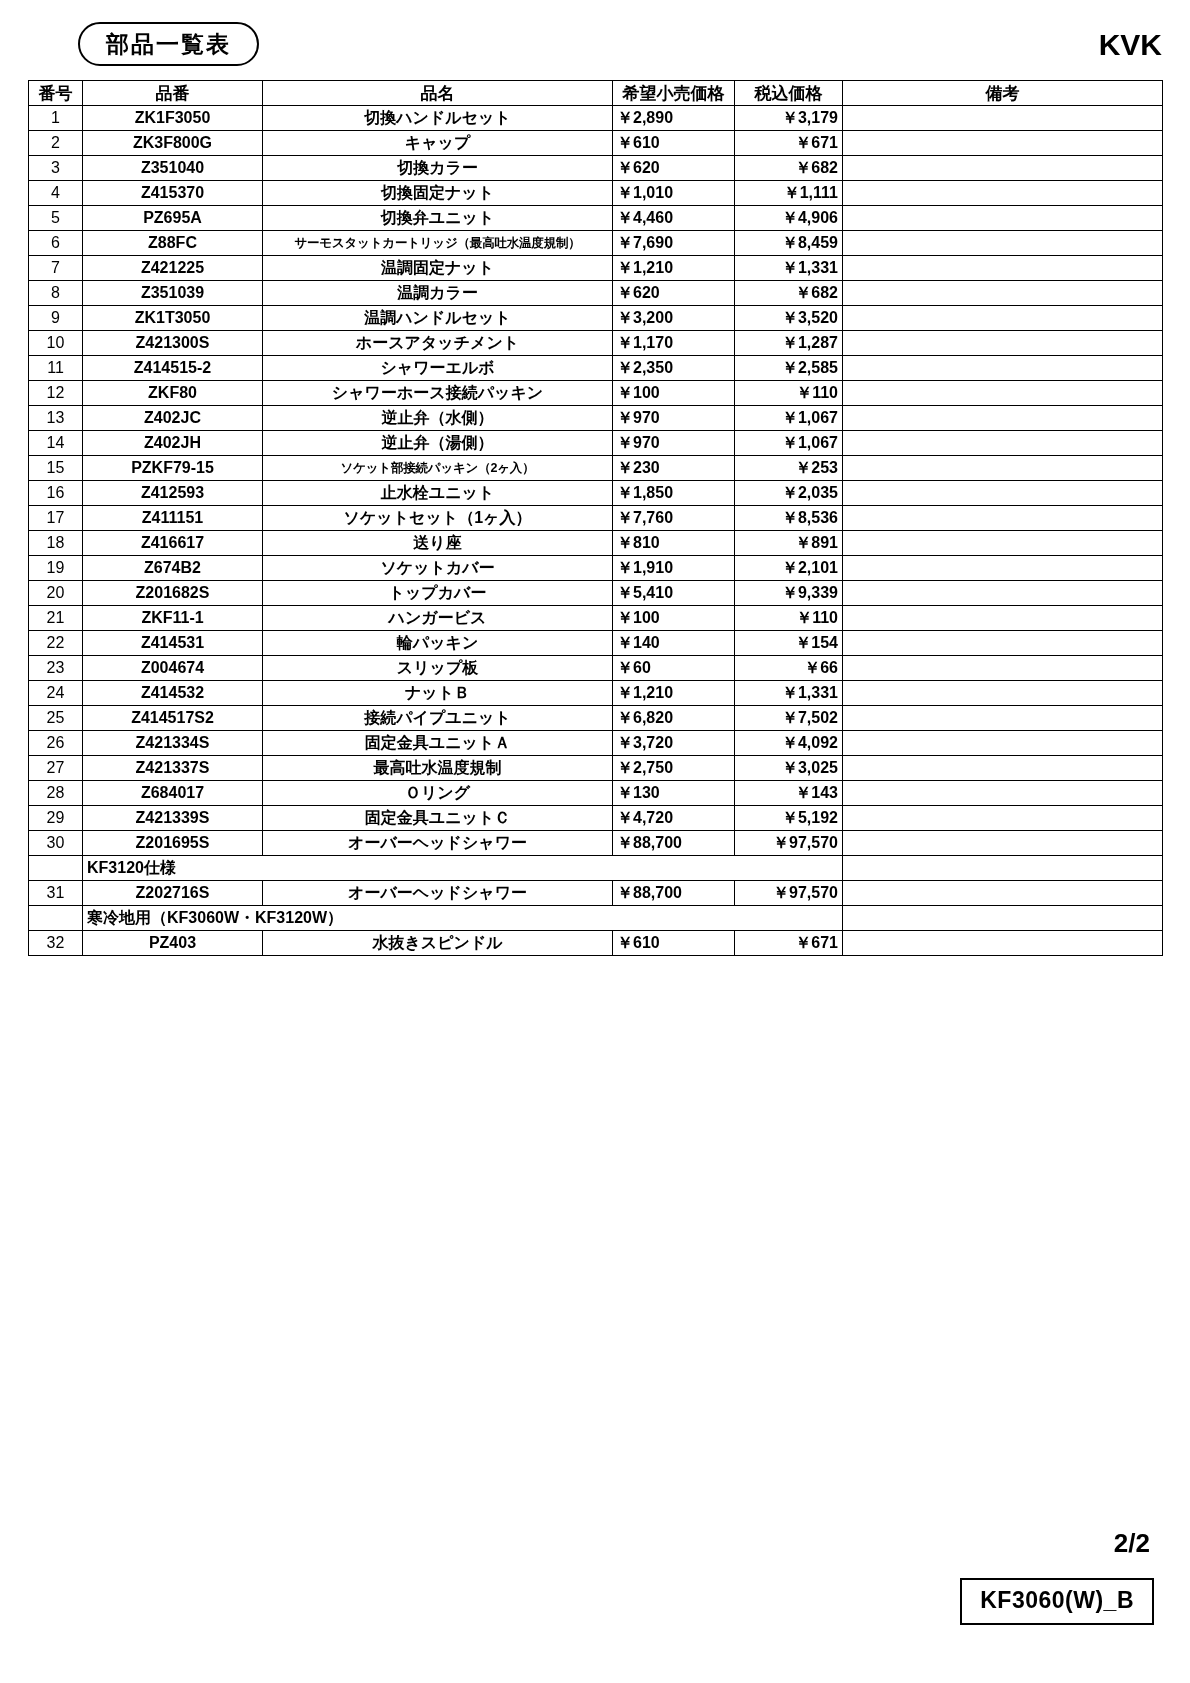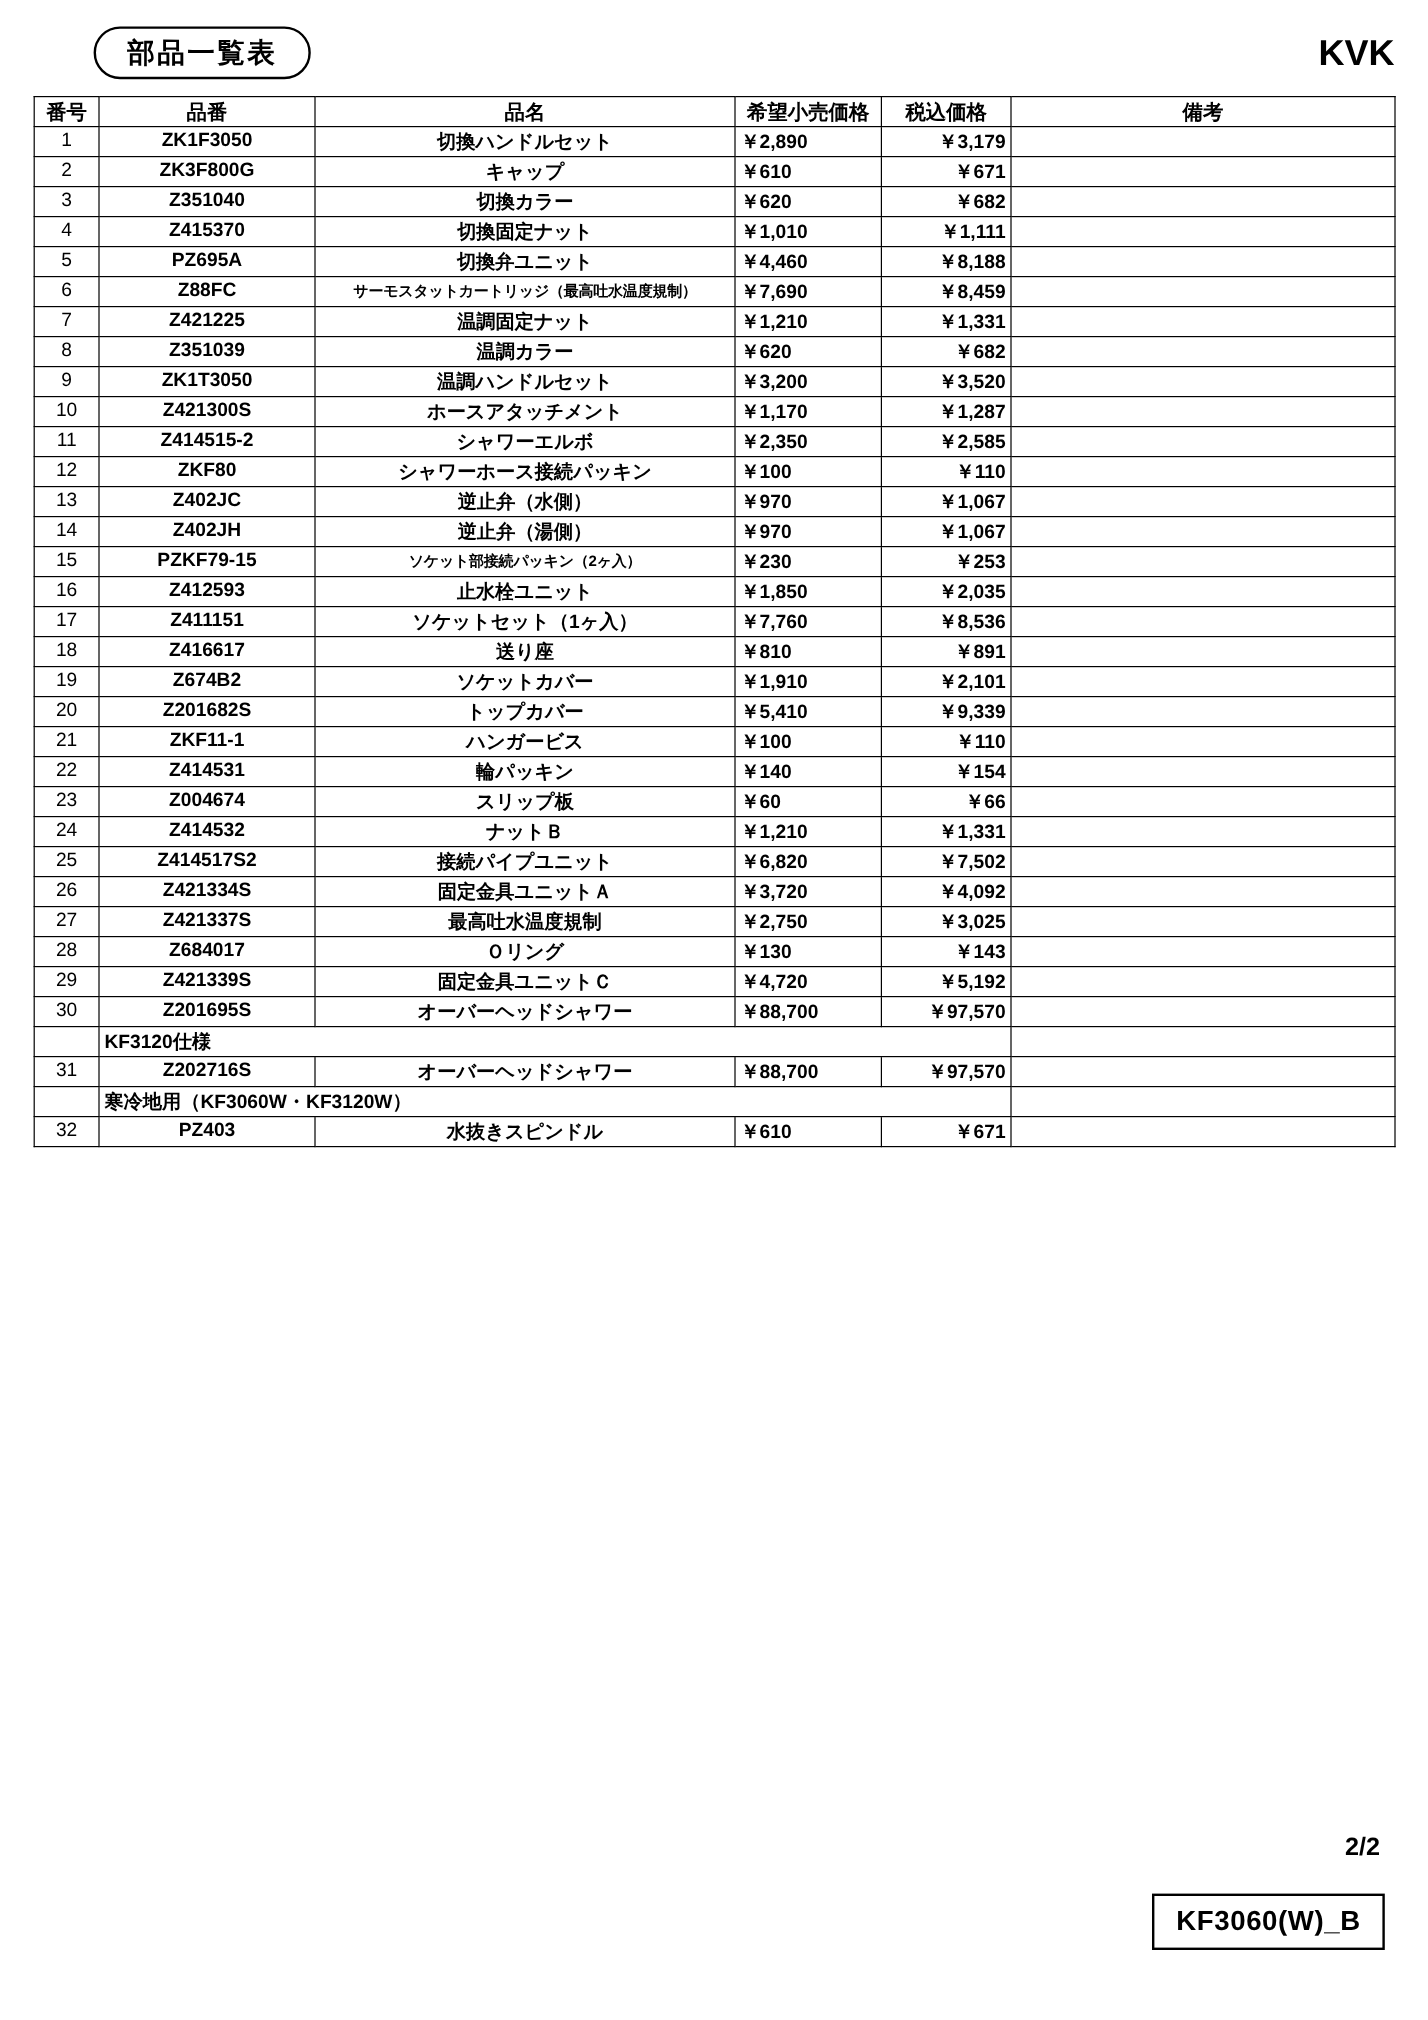--- a/index.html
+++ b/index.html
@@ -94,21 +94,21 @@
   td.sub {
     text-align: left;
     padding-left: 20px;
     font-size: 16px;
     font-weight: bold;
   }
   .page-num {
     position: absolute;
     right: 40px;
     top: 1528px;
-    font-size: 21px;
+    font-size: 26px;
     font-weight: bold;
   }
   .model-box {
     position: absolute;
     right: 36px;
     top: 1578px;
     border: 2px solid #000;
     padding: 7px 18px 9px 18px;
     font-size: 23px;
     font-weight: bold;
@@ -176,21 +176,21 @@
           <td class="name">切換固定ナット</td>
           <td class="price">￥1,010</td>
           <td class="tax">￥1,111</td>
           <td class="note"></td>
         </tr>
         <tr>
           <td class="no">5</td>
           <td class="code">PZ695A</td>
           <td class="name">切換弁ユニット</td>
           <td class="price">￥4,460</td>
-          <td class="tax">￥8,188</td>
+          <td class="tax">￥4,906</td>
           <td class="note"></td>
         </tr>
         <tr>
           <td class="no">6</td>
           <td class="code">Z88FC</td>
           <td class="name small">サーモスタットカートリッジ（最高吐水温度規制）</td>
           <td class="price">￥7,690</td>
           <td class="tax">￥8,459</td>
           <td class="note"></td>
         </tr>

